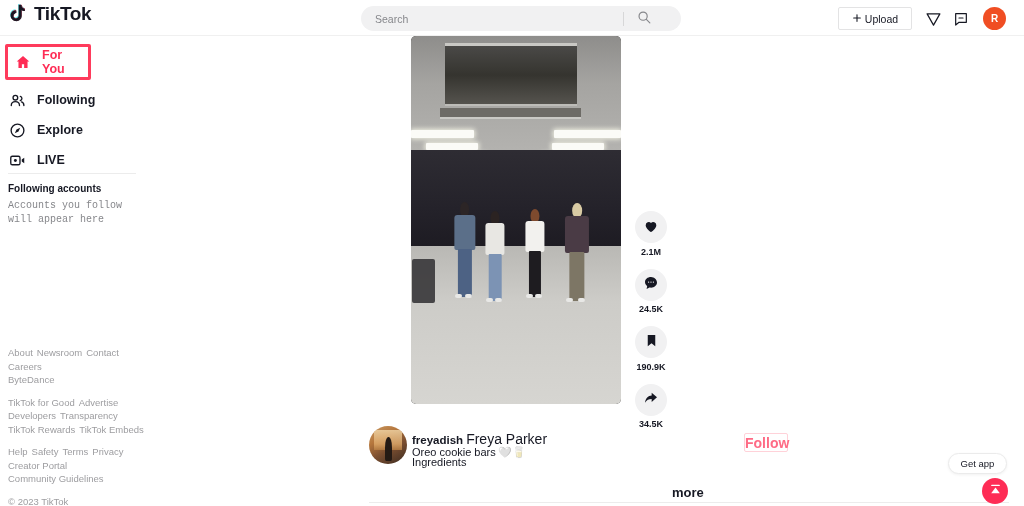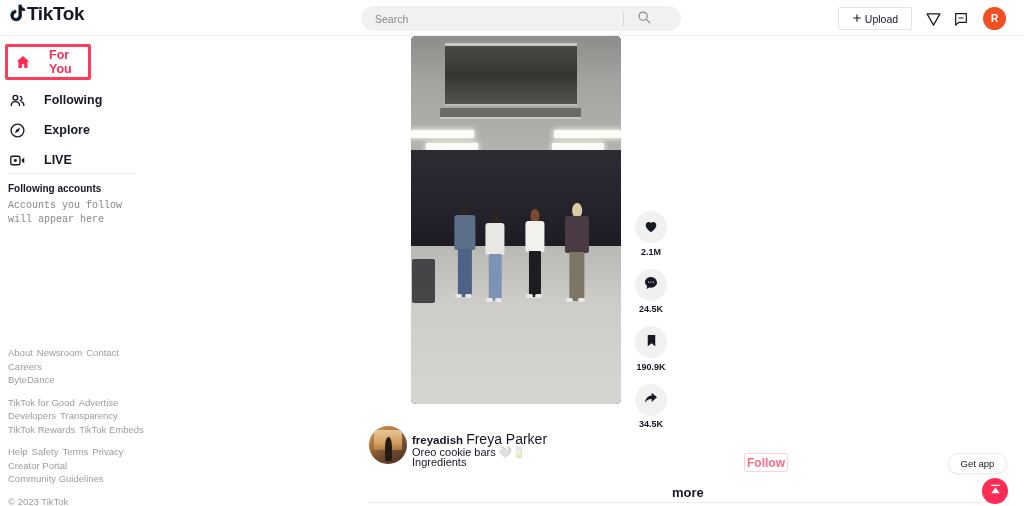--- a/index.html
+++ b/index.html
@@ -10,21 +10,21 @@
     overflow: hidden;
   }
   #app { position: relative; width: 1024px; height: 506px; background:#fff; }
 
   
   .header {
     position: absolute; top:0; left:0; width:1024px; height:36px;
     background:#fff; border-bottom:1px solid #f0f0f0;
     display:flex; align-items:center;
   }
-  .logo-wrap { position:absolute; left:8px; top:4px; display:flex; align-items:center; gap:1px; }
+  .logo-wrap { position:absolute; left:8px; top:4px; display:flex; align-items:center; gap:8px; }
   .logo-note { width:18px; height:20px; position:relative; }
   .logo-text {
     font-size:19px; font-weight:bold; color:#161823; letter-spacing:-0.4px;
     position:relative; line-height:20px;
   }
   .logo-text::before{
     content:"TikTok"; position:absolute; left:-0.9px; top:0.7px; color:#25F4EE; z-index:-1;
   }
   .logo-text::after{
     content:"TikTok"; position:absolute; left:0.9px; top:-0.7px; color:#FE2C55; z-index:-2;
@@ -61,21 +61,21 @@
   #msg-btn  { left:950px; }
   .avatar-hdr {
     position:absolute; left:983px; top:7px; width:23px; height:23px; border-radius:50%;
     background:#F04E23; color:#fff; font-size:10px; font-weight:bold;
     display:flex; align-items:center; justify-content:center; cursor:pointer;
   }
 
   
   .sidebar { position:absolute; left:0; top:36px; width:150px; height:470px; background:#fff; }
   .nav-item {
-    display:flex; align-items:center; gap:18px; height:30px;
+    display:flex; align-items:center; gap:11px; height:30px;
     padding-left:9px; cursor:pointer; font-size:12.5px; font-weight:bold; color:#161823;
   }
   .nav-item.active { color:#FE2C55; }
   .nav-icon { width:17px; height:17px; display:flex; align-items:center; justify-content:center; flex:0 0 17px;}
   #nav-foryou-wrap {
     position:absolute; left:5px; top:8px; width:86px; height:36px;
     border:3px solid #FE3B5C; border-radius:2px; background:#fff;
     display:flex; align-items:center;
   }
   #nav-following { position:absolute; left:0; top:49px; }
@@ -168,23 +168,22 @@
     background:#241a14; border-radius:45% 45% 12% 12%;
   }
   .creator-name-row { position:absolute; left:43px; top:6px; white-space:nowrap; }
   .uname { font-size:11.5px; font-weight:bold; color:#161823; cursor:pointer; }
   .dname { font-size:14px; color:#161823; margin-left:3px; }
   .caption { position:absolute; left:43px; top:22px; font-size:11px; color:#161823; }
   .caption-ing { position:absolute; left:43px; top:32px; font-size:11px; color:#161823; }
   .follow-btn {
     position:absolute; left:375px; top:9px; width:44px; height:19px;
     background:#fff; border:1px solid #ffd2d9; border-radius:2px;
-    color:#FE6B85; font-size:12px; font-weight:bold; cursor:pointer;
+    color:#FE6B85; font-size:14px; font-weight:bold; cursor:pointer;
     font-family:"Liberation Sans", sans-serif;
-    margin-top:20px;
   }
   .more-btn {
     position:absolute; left:672px; top:485px; font-size:13px; font-weight:bold;
     color:#161823; cursor:pointer; background:none; border:none;
     font-family:"Liberation Sans", sans-serif;
   }
   .bottom-rule { position:absolute; left:369px; top:502px; width:640px; height:1px; background:#ececec; }
 
   
   .get-app {

